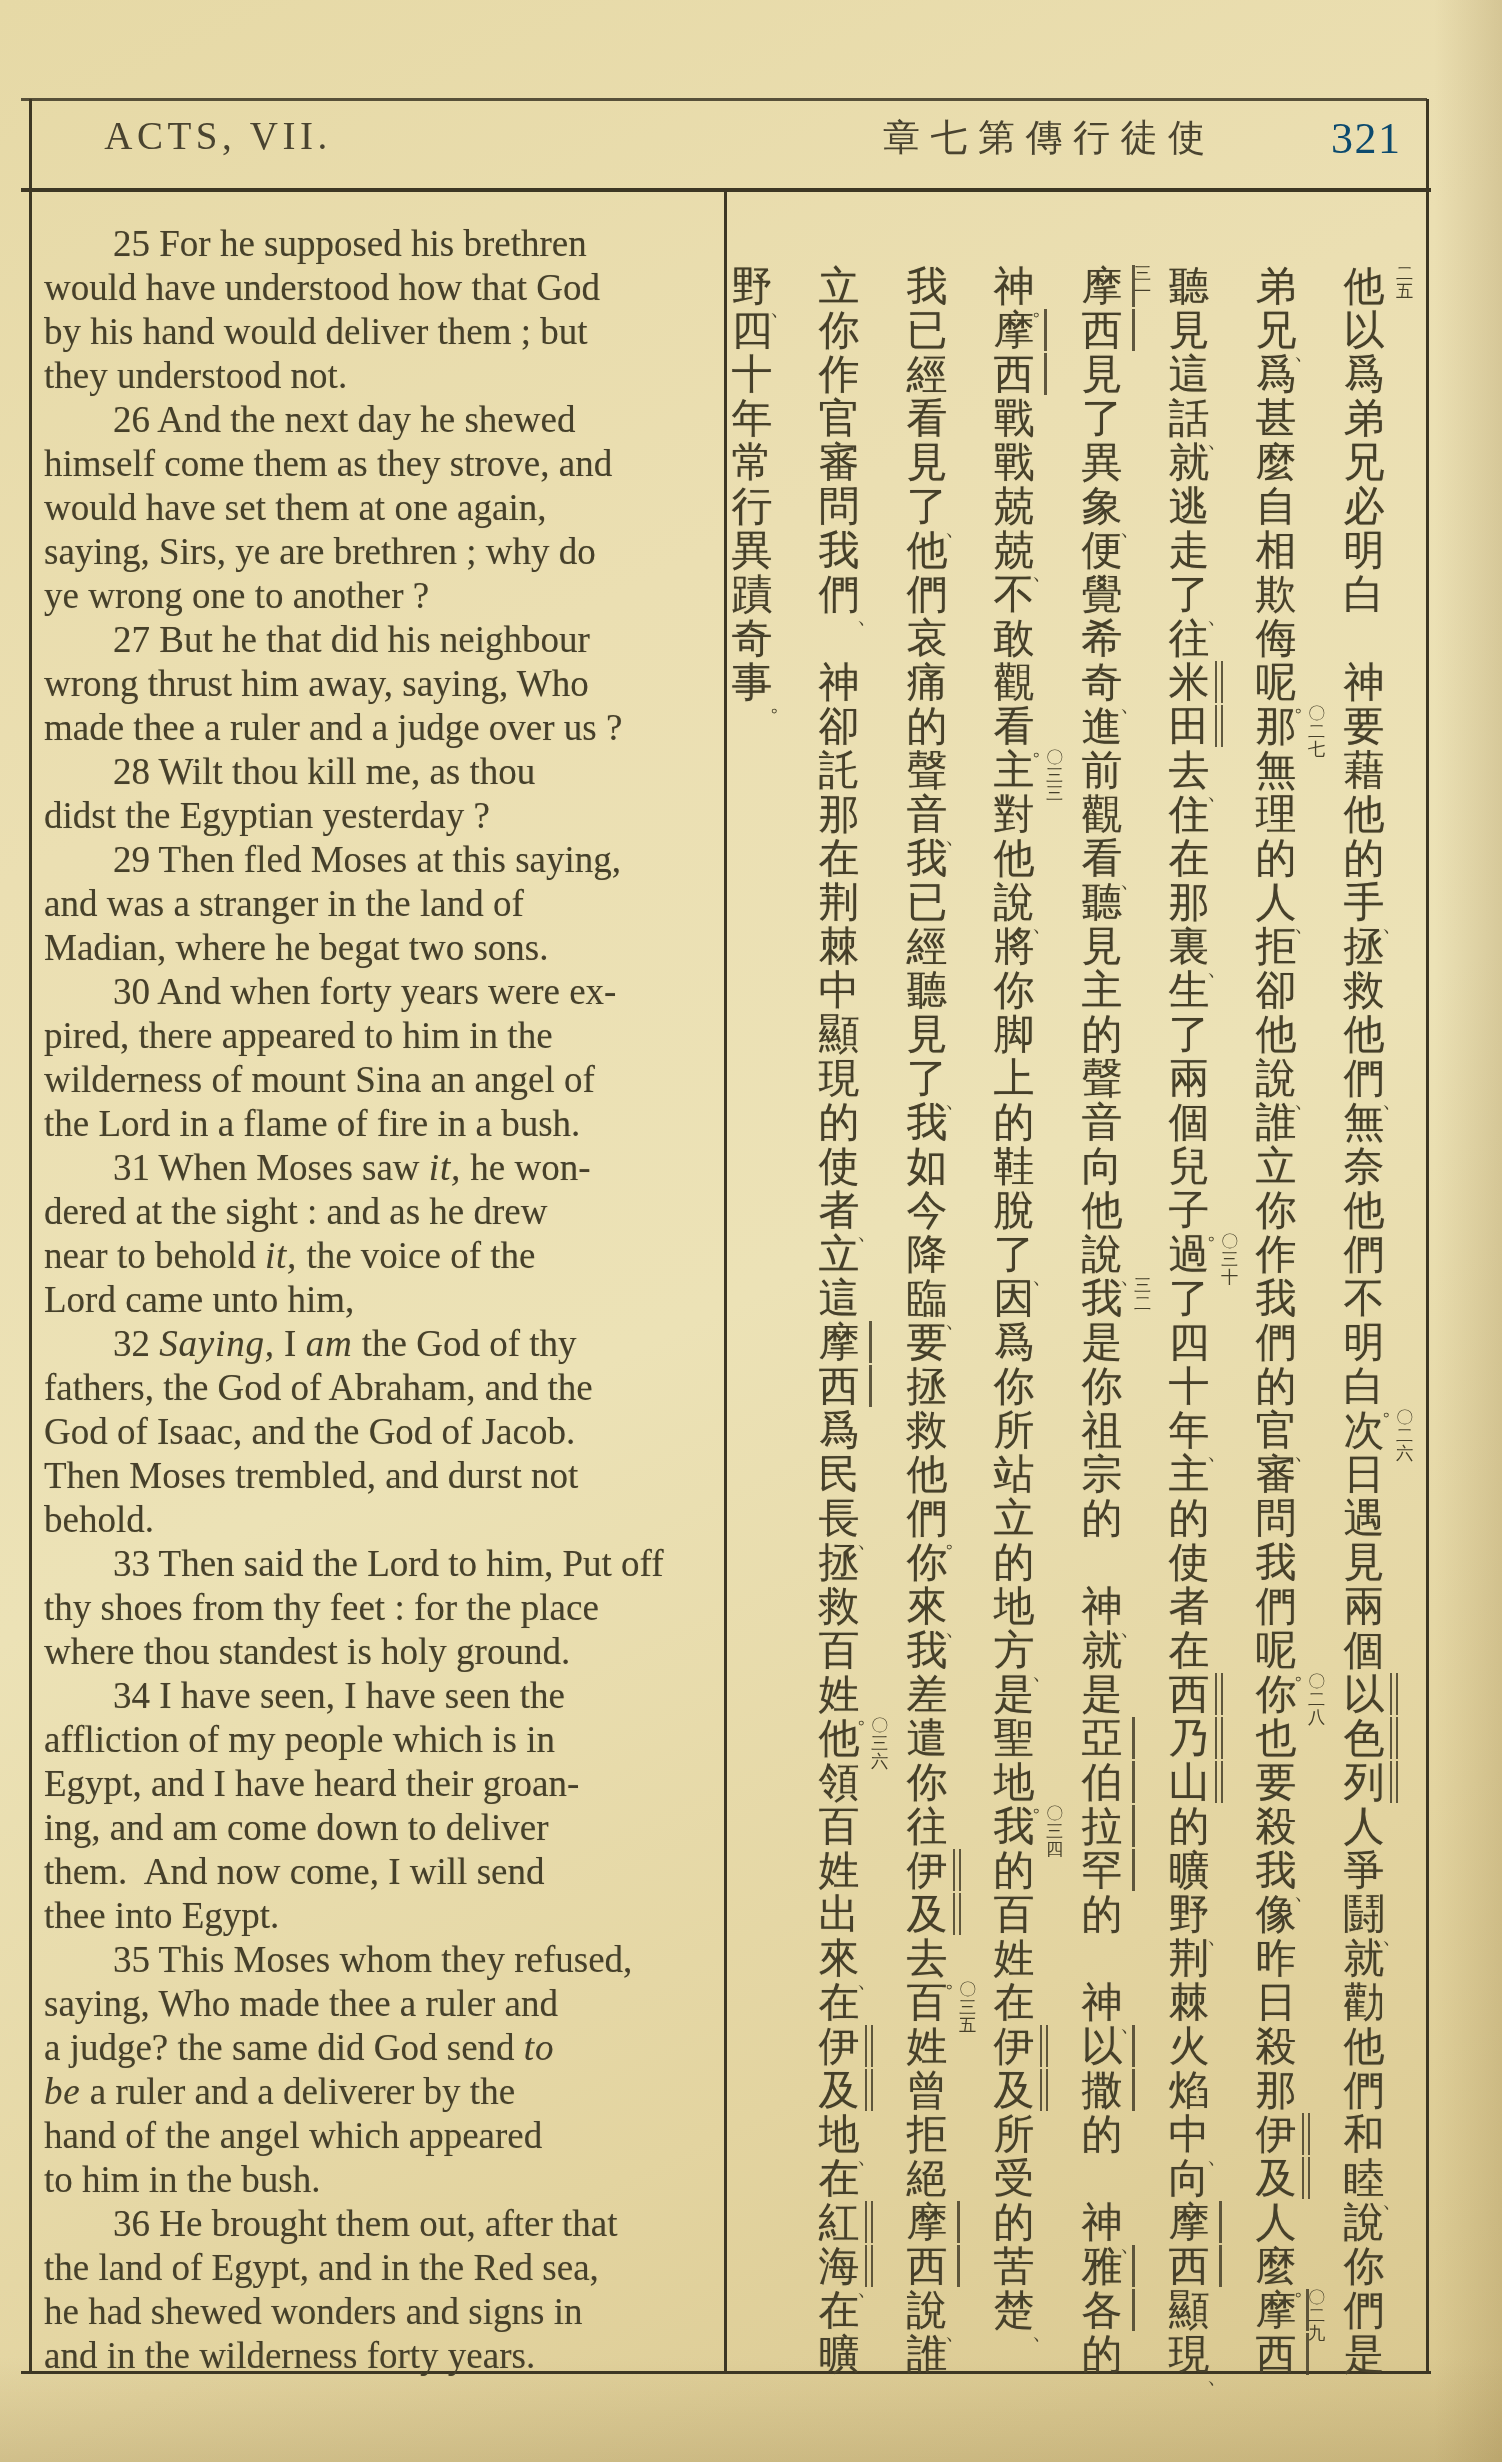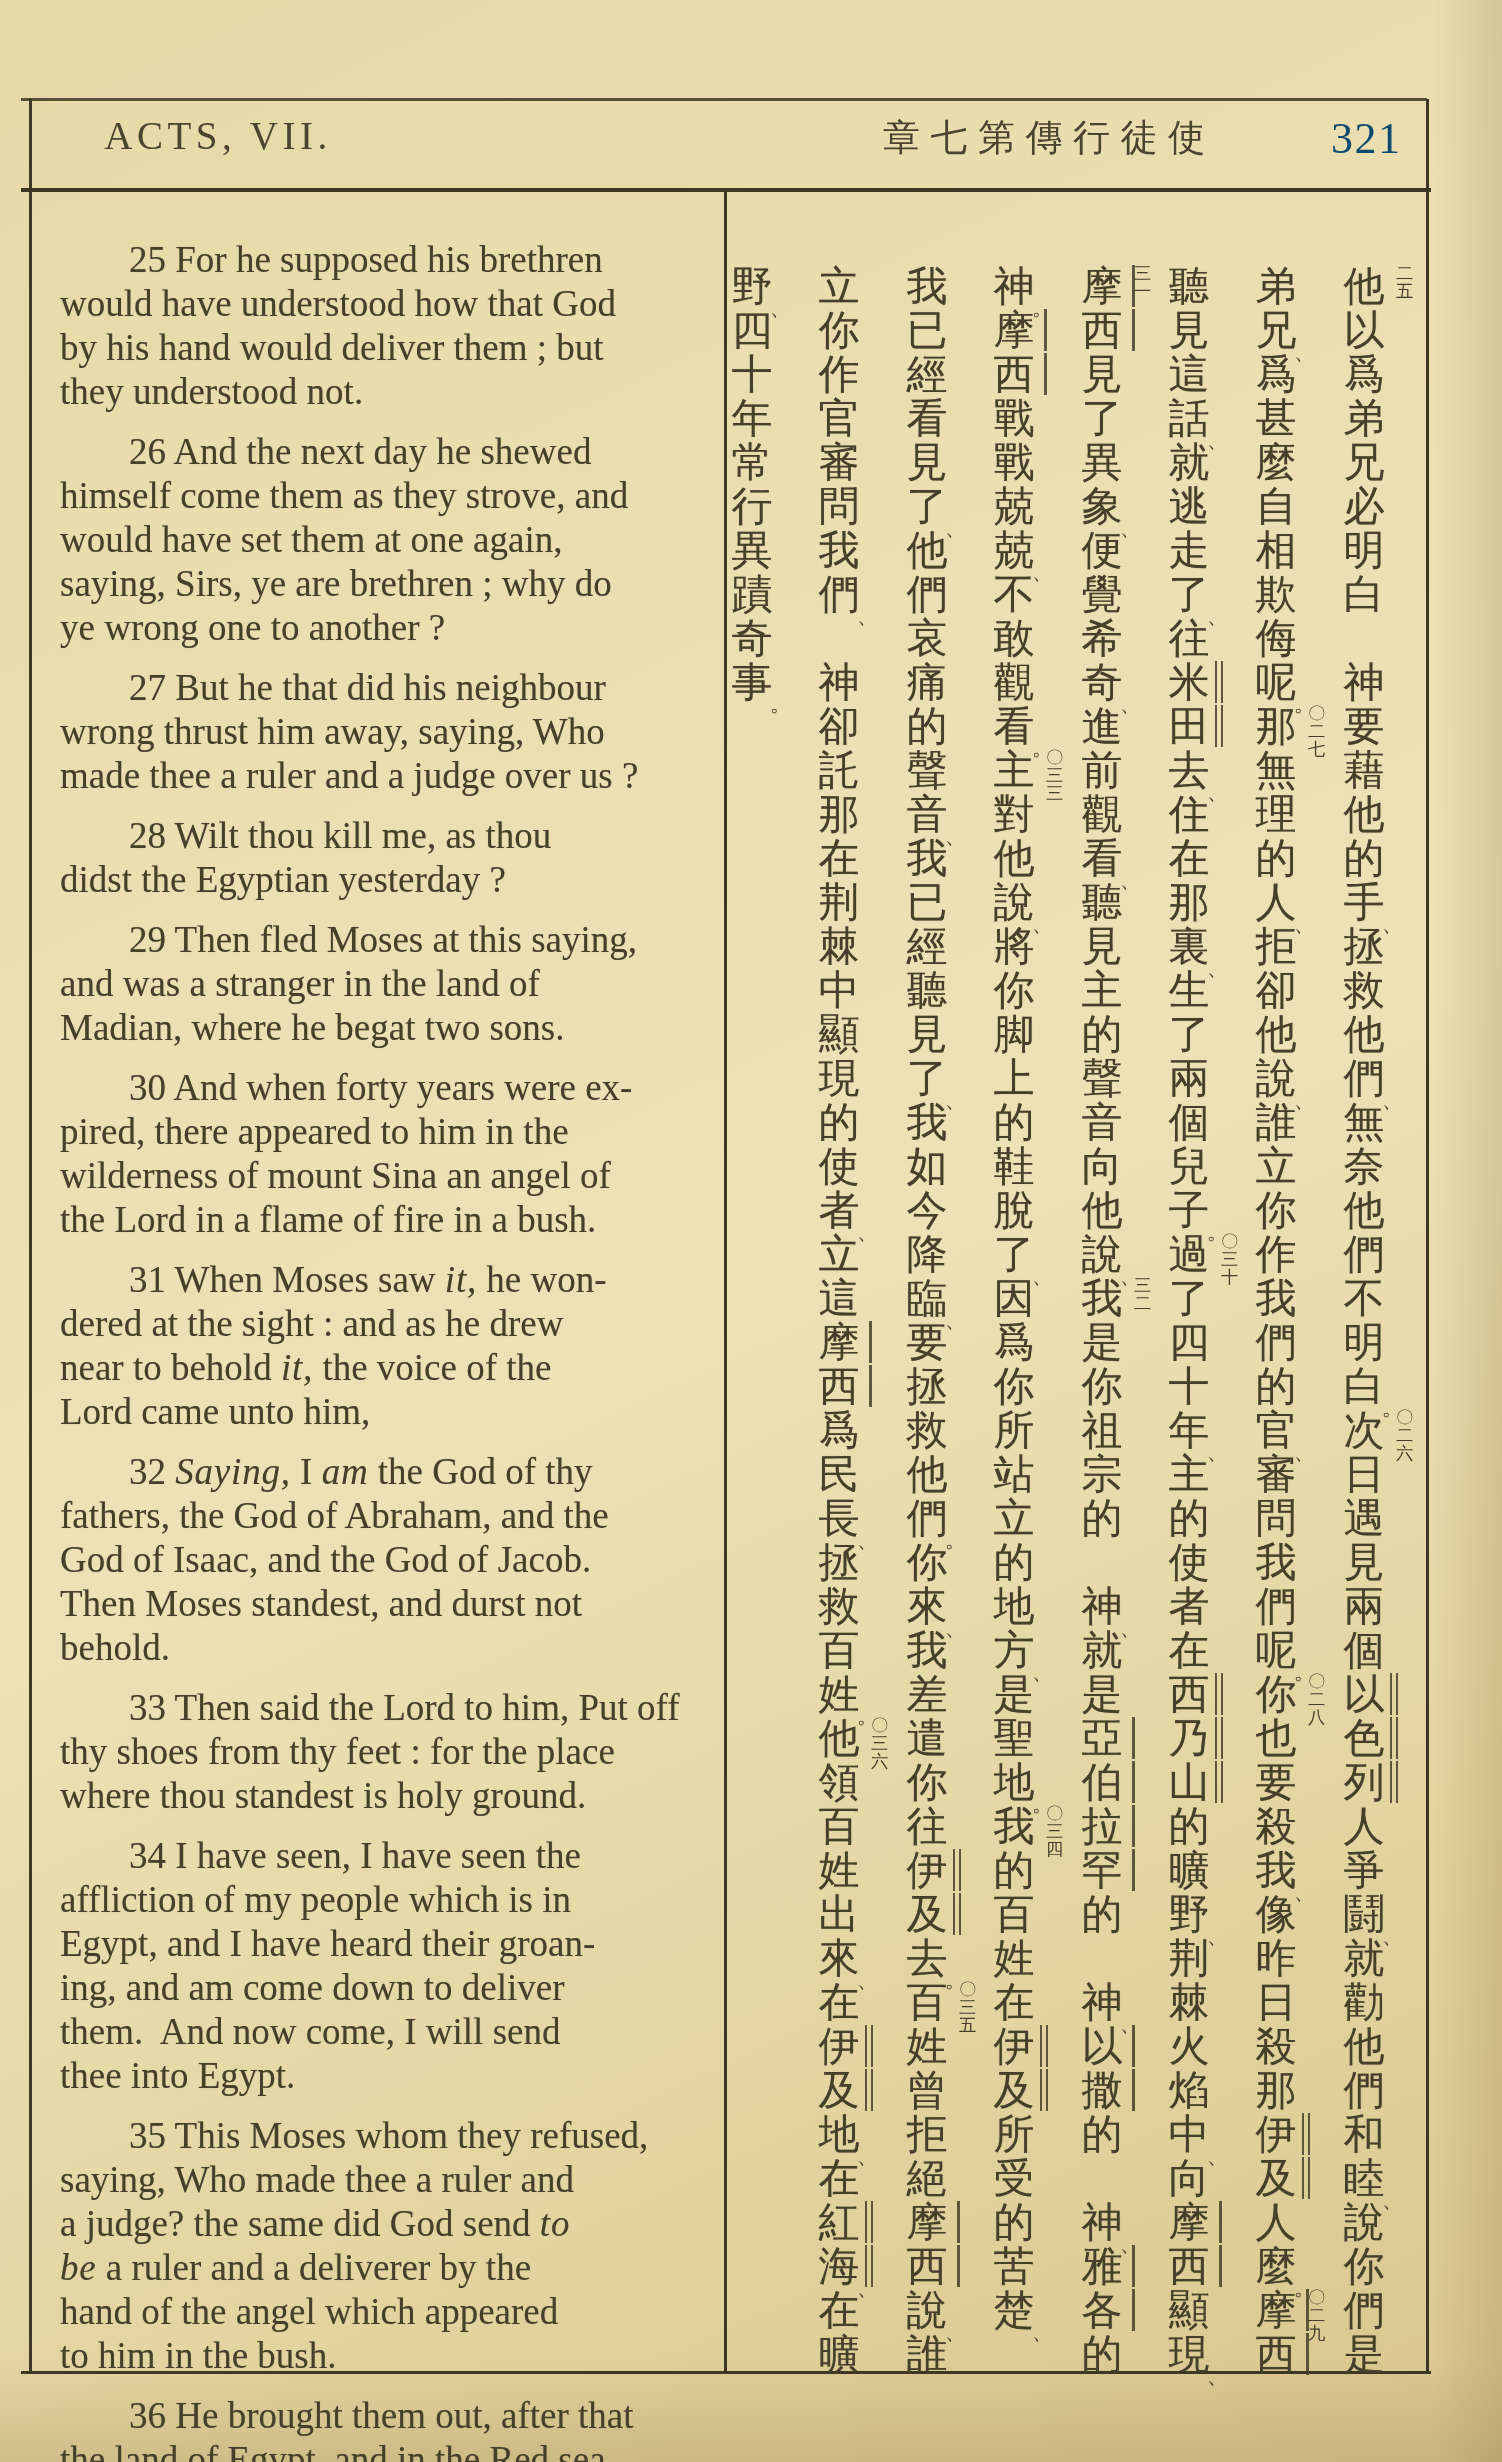--- a/index.html
+++ b/index.html
@@ -27,21 +27,21 @@
   .divider-center{left:724px;top:189px;width:3px;height:2183px;}
 
   
   .hdr{position:absolute;top:113px;height:53px;white-space:nowrap;}
   .hdr-left{left:45px;width:346px;text-align:center;font-size:39px;letter-spacing:4.5px;color:#4a4430;}
   .hdr-right{left:883px;font-size:37px;letter-spacing:10.5px;color:#4a4430;font-family:"DejaVu Serif",serif;}
   .hdr-page{left:1331px;font-size:44px;color:#0c4a6e;letter-spacing:1.5px;}
 
   
   .eng{position:absolute;left:44px;top:222px;width:670px;}
-  .verse{margin:16px;}
+  .verse{margin:0;}
   .vline{height:44px;line-height:44px;font-size:37px;white-space:pre;color:var(--ink);
          text-shadow:0 0 0.8px rgba(70,64,42,.35);}
   .vline.first{padding-left:69px;}
   .vline i{letter-spacing:0.8px;}
 
   
   .cjk-area{position:absolute;left:726px;top:0;width:706px;height:2462px;}
   .col{position:absolute;top:264px;width:86px;}
   .cell{position:relative;height:44px;width:86px;display:flex;align-items:center;justify-content:center;}
   .glyph{font-size:41px;line-height:1;font-family:"DejaVu Serif",serif;color:var(--ink);
@@ -109,21 +109,21 @@
     <div class="verse">
       <div class="vline first">31 When Moses saw <i>it,</i> he won-</div>
       <div class="vline">dered at the sight : and as he drew</div>
       <div class="vline">near to behold <i>it,</i> the voice of the</div>
       <div class="vline">Lord came unto him,</div>
     </div>
     <div class="verse">
       <div class="vline first">32 <i>Saying,</i> I <i>am</i> the God of thy</div>
       <div class="vline">fathers, the God of Abraham, and the</div>
       <div class="vline">God of Isaac, and the God of Jacob.</div>
-      <div class="vline">Then Moses standest, and durst not</div>
+      <div class="vline">Then Moses trembled, and durst not</div>
       <div class="vline">behold.</div>
     </div>
     <div class="verse">
       <div class="vline first">33 Then said the Lord to him, Put off</div>
       <div class="vline">thy shoes from thy feet : for the place</div>
       <div class="vline">where thou standest is holy ground.</div>
     </div>
     <div class="verse">
       <div class="vline first">34 I have seen, I have seen the</div>
       <div class="vline">affliction of my people which is in</div>

